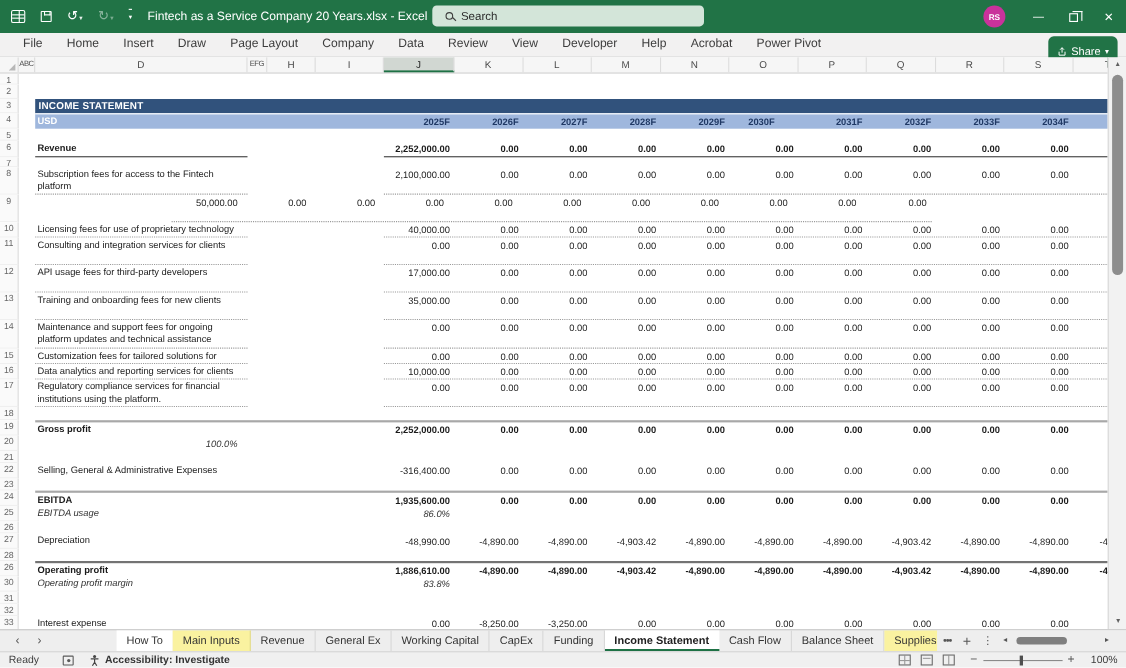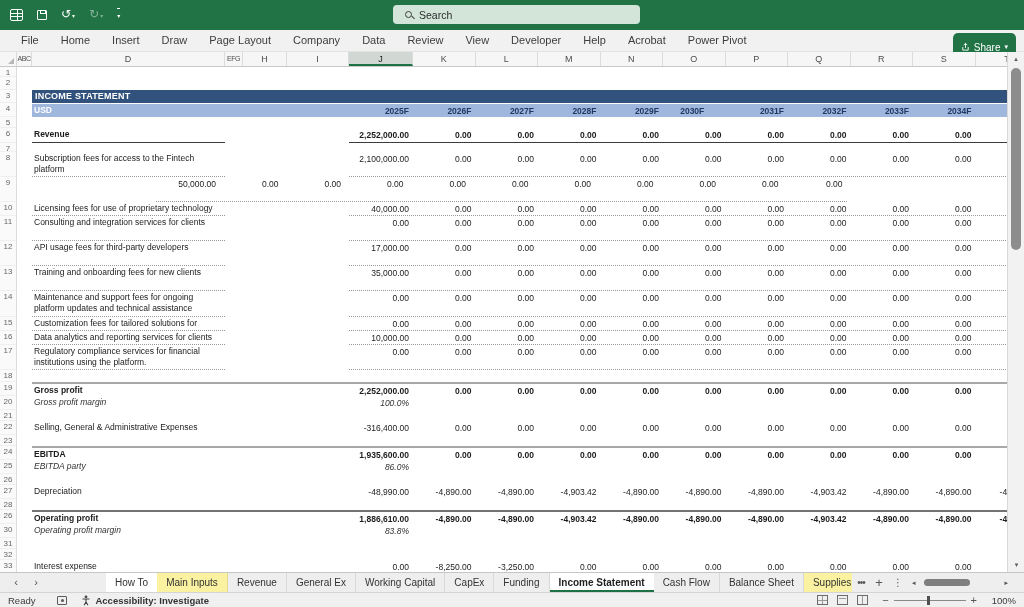--- a/index.html
+++ b/index.html
@@ -108,23 +108,32 @@
 <body>
 
 <div class="titlebar">
   <div class="qat">
     <span class="xlic"></span>
     <span class="saveic"></span>
     <span class="glyph"><span>↺</span><span class="chev">▾</span></span>
     <span class="glyph dim"><span>↻</span><span class="chev">▾</span></span>
     <span class="glyph qatmore"><span>▾</span></span>
   </div>
+  <span class="wintitle">Fintech as a Service Company 20 Years.xlsx  -  Excel</span>
   <div class="searchbox">
     <span class="mag"></span>
     <span class="searchtext">Search</span>
+  </div>
+  <div class="tbright">
+    <div class="avatar">RS</div>
+    <div class="winbtn minim">—</div>
+    <div class="winbtn">
+        <span class="resic"></span>
+      </div>
+    <div class="winbtn closex">×</div>
   </div>
 </div>
 
 <div class="ribbonrow">
   <div class="rtabs" id="ribbon-tabs">
       <div class="rtab">File</div>
       <div class="rtab">Home</div>
       <div class="rtab">Insert</div>
       <div class="rtab">Draw</div>
       <div class="rtab">Page Layout</div>
@@ -463,21 +472,20 @@
           <div class="vc b" style="width: 62.5px;">0.00</div>
           <div class="vc b" style="width: 62.5px;">0.00</div>
           <div class="vc b" style="width: 62.5px;">0.00</div>
           <div class="vc b" style="width: 64px;">0.00</div>
         </div>
       </div>
     </div>
     <div class="grow" style="height: 14px;">
       <div class="rn">20</div>
       <div class="rc">
-        <div class="lbl it">Gross profit margin</div>
         <div class="gap"></div>
         <div class="vals">
           <div class="vc it" style="width: 64px;">100.0%</div>
           <div class="vc it" style="width: 62.5px;"></div>
           <div class="vc it" style="width: 62.5px;"></div>
           <div class="vc it" style="width: 62.5px;"></div>
           <div class="vc it" style="width: 62.5px;"></div>
           <div class="vc it" style="width: 62.5px;"></div>
           <div class="vc it" style="width: 62.5px;"></div>
           <div class="vc it" style="width: 62.5px;"></div>
@@ -537,21 +545,21 @@
           <div class="vc b" style="width: 62.5px;">0.00</div>
           <div class="vc b" style="width: 62.5px;">0.00</div>
           <div class="vc b" style="width: 62.5px;">0.00</div>
           <div class="vc b" style="width: 64px;">0.00</div>
         </div>
       </div>
     </div>
     <div class="grow" style="height: 14px;">
       <div class="rn">25</div>
       <div class="rc">
-        <div class="lbl it">EBITDA party</div>
+        <div class="lbl it">EBITDA usage</div>
         <div class="gap"></div>
         <div class="vals">
           <div class="vc it" style="width: 64px;">86.0%</div>
           <div class="vc it" style="width: 62.5px;"></div>
           <div class="vc it" style="width: 62.5px;"></div>
           <div class="vc it" style="width: 62.5px;"></div>
           <div class="vc it" style="width: 62.5px;"></div>
           <div class="vc it" style="width: 62.5px;"></div>
           <div class="vc it" style="width: 62.5px;"></div>
           <div class="vc it" style="width: 62.5px;"></div>

